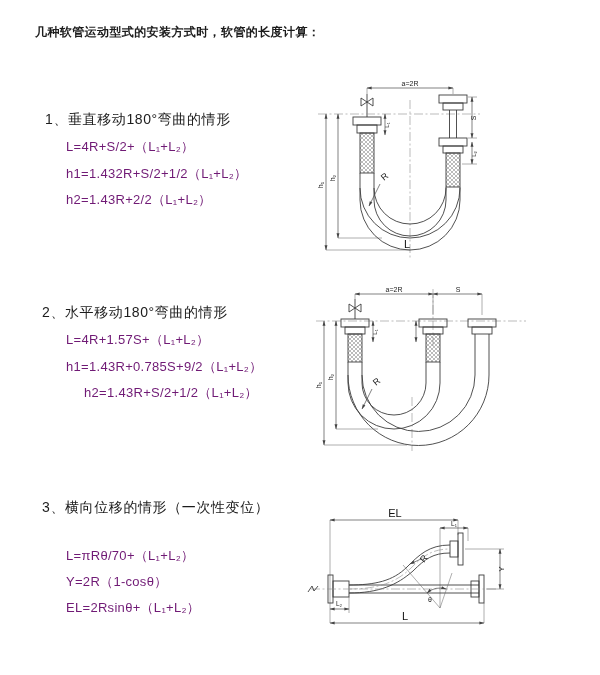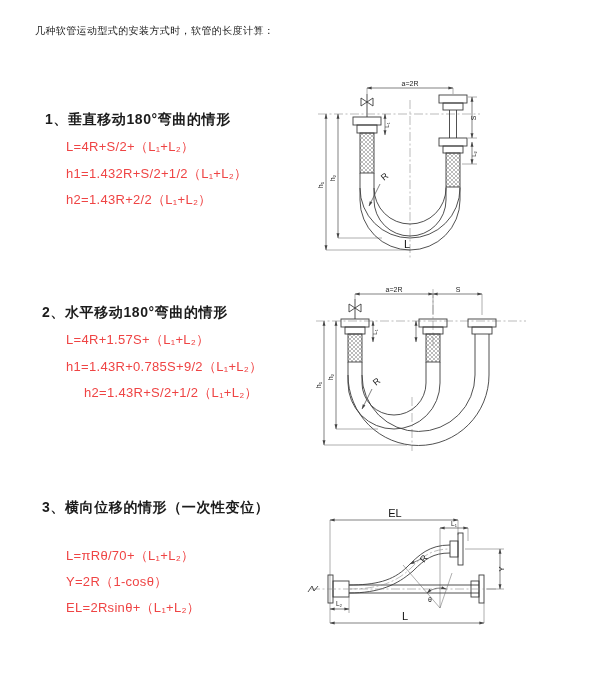--- a/index.html
+++ b/index.html
@@ -2,23 +2,23 @@
 <html><head>
 <meta charset="utf-8">
 <style>
   html,body{margin:0;padding:0;}
   body{
     width:600px;height:675px;position:relative;background:#ffffff;
     font-family:"Liberation Sans","DejaVu Sans",sans-serif;color:#1c1c1c;
     overflow:hidden;
   }
   .t{position:absolute;white-space:nowrap;}
-  .title{font-size:10px;font-weight:normal;letter-spacing:.4px;}
-  .head{font-size:14px;font-weight:bold;letter-spacing:.6px;text-align:center;}
-  .formula{font-size:13px;letter-spacing:.3px;color:#ef4444;}
+  .title{font-size:12px;font-weight:bold;letter-spacing:.4px;}
+  .head{font-size:14px;font-weight:normal;letter-spacing:.6px;text-align:center;}
+  .formula{font-size:13px;letter-spacing:.3px;color:#701a75;}
   svg{position:absolute;overflow:visible;}
   .draw{stroke:#3d3d3d;stroke-width:.9;fill:none;}
   .dim{stroke:#4a4a4a;stroke-width:.7;fill:none;}
   .ext{stroke:#6a6a6a;stroke-width:.55;fill:none;}
   .cl{stroke:#8d8d8d;stroke-width:.6;fill:none;stroke-dasharray:9 2.5 2 2.5;}
   .hatch{stroke:#3d3d3d;stroke-width:.9;}
   .lbl{fill:#222;font-size:7px;}
   .lbl-big{fill:#111;font-size:11px;}
 </style>
 </head>

